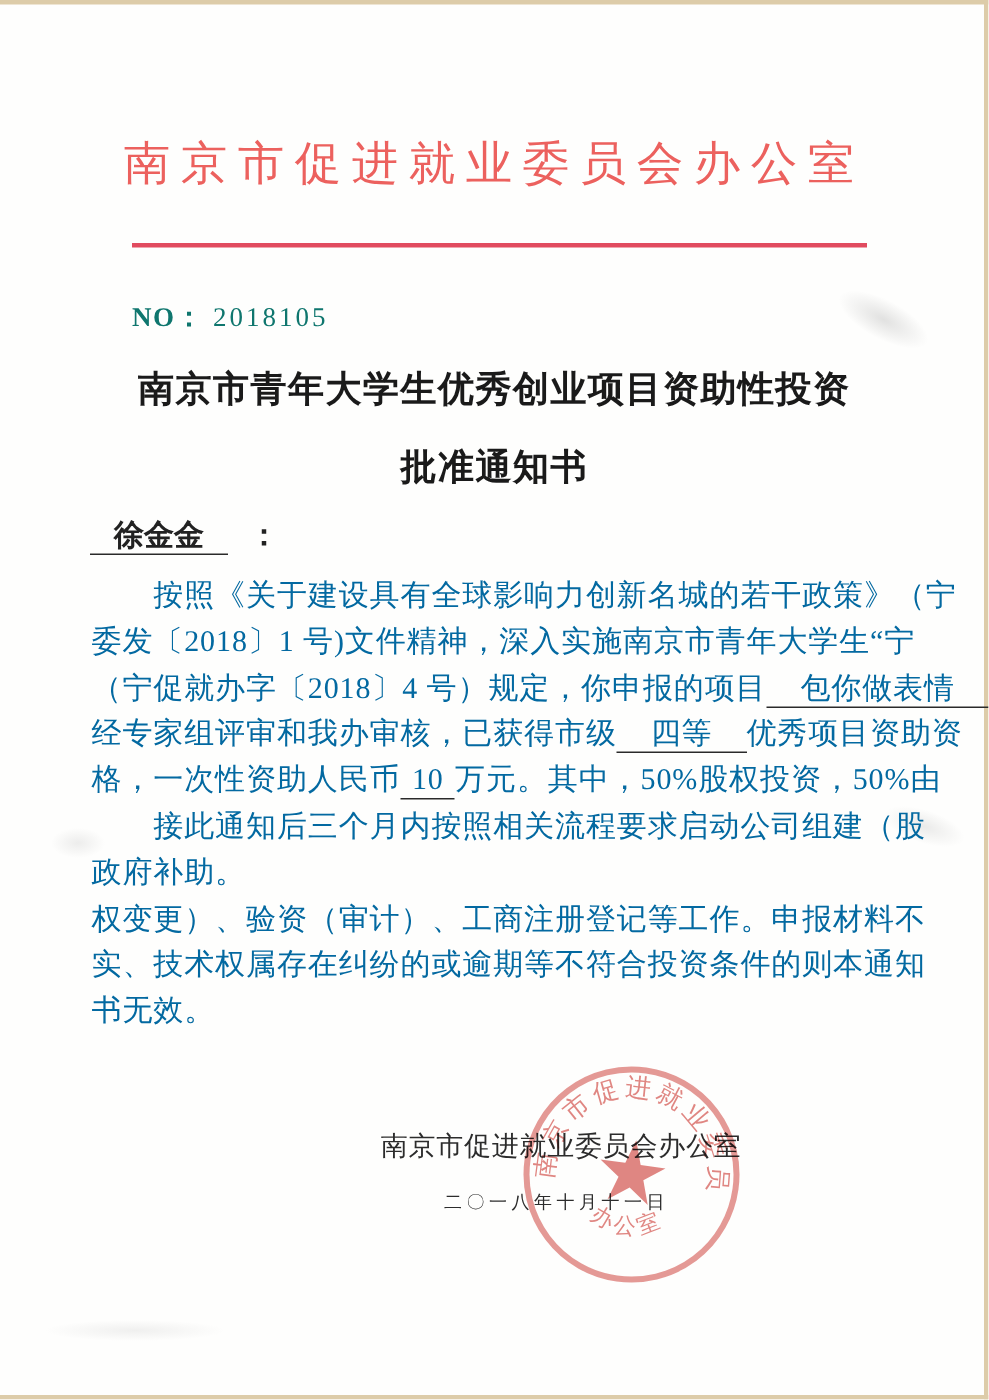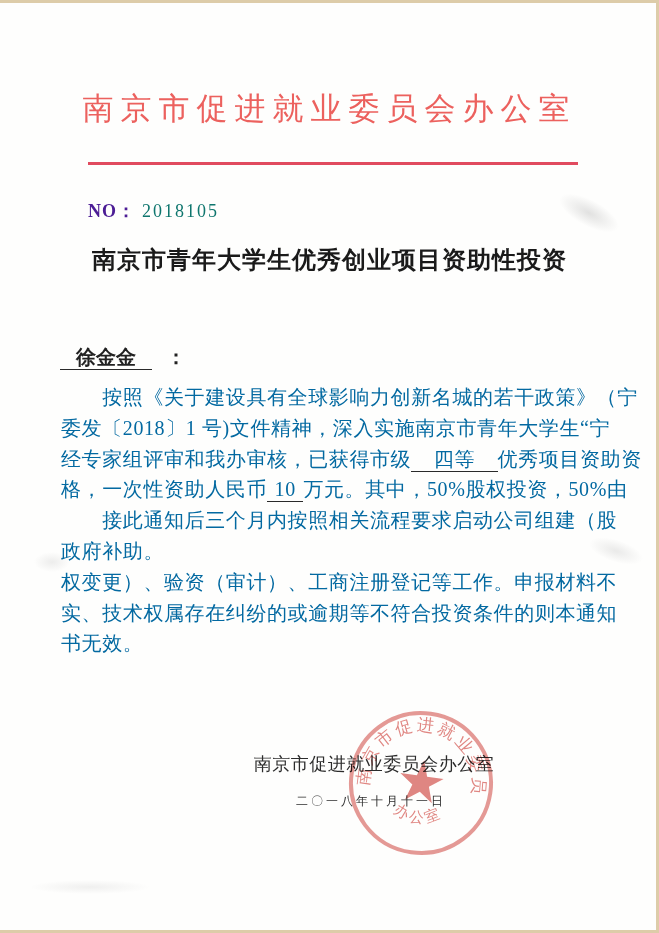--- a/index.html
+++ b/index.html
@@ -26,21 +26,21 @@
   .letterhead{
     position:absolute;top:88px;left:0;width:659px;
     text-align:center;
     font-family:"Liberation Sans", sans-serif;
     font-size:31px;line-height:42px;font-weight:500;
     letter-spacing:7px;color:#ec615e;white-space:nowrap;
   }
   .red-rule{position:absolute;top:162px;left:88px;width:490px;height:3px;background:#e14b5f;}
 
   .doc-no{position:absolute;top:199px;left:88px;font-size:18px;line-height:24px;white-space:nowrap;}
-  .doc-no .label{font-weight:bold;color:#4c1d95;letter-spacing:1px;}
+  .doc-no .label{font-weight:bold;color:#0f766e;letter-spacing:1px;}
   .doc-no .num{color:#0f766e;letter-spacing:2px;margin-left:6px;}
 
   .doc-title{position:absolute;left:0;width:659px;text-align:center;
     font-family:"Liberation Sans", sans-serif;
     font-weight:bold;color:#1a1a1a;font-size:24px;line-height:30px;letter-spacing:1px;white-space:nowrap;}
   .doc-title.line1{top:245px;}
   .doc-title.line2{top:297px;}
 
   .addressee{position:absolute;top:343px;left:60px;font-size:20px;line-height:28px;font-weight:600;white-space:nowrap;text-align:center;}
   .addressee .name{border-bottom:1.6px solid #2a2a2a;padding:0 16px 1px 16px;}
@@ -72,28 +72,30 @@
   <div class="smudge smudge4"></div>
 
   <div class="letterhead">南京市促进就业委员会办公室</div>
   <div class="red-rule"></div>
 
   <div class="doc-no">
     <span class="label">NO：</span><span class="num">2018105</span>
   </div>
 
   <div class="doc-title line1">南京市青年大学生优秀创业项目资助性投资</div>
+  <div class="doc-title line2">批准通知书</div>
 
   <div class="addressee">
     <span class="name">徐金金</span><span class="colon">：</span>
   </div>
 
   <div class="body-text">
       <div class="body-line"><span>　　按照《关于建设具有全球影响力创新名城的若干政策》（宁</span></div>
       <div class="body-line"><span>委发〔2018〕1 号)文件精神，深入实施南京市青年大学生“宁</span></div>
+      <div class="body-line"><span>（宁促就办字〔2018〕4 号）规定，你申报的项目</span><span class="blank-underline">　包你做表情　</span></div>
       <div class="body-line"><span>经专家组评审和我办审核，已获得市级</span><span class="blank-underline">　四等　</span><span>优秀项目资助资</span></div>
       <div class="body-line"><span>格，一次性资助人民币</span><span class="blank-underline"> 10 </span><span>万元。其中，50%股权投资，50%由</span></div>
       <div class="body-line"><span>　　接此通知后三个月内按照相关流程要求启动公司组建（股</span></div>
       <div class="body-line"><span>政府补助。</span></div>
       <div class="body-line"><span>权变更）、验资（审计）、工商注册登记等工作。申报材料不</span></div>
       <div class="body-line"><span>实、技术权属存在纠纷的或逾期等不符合投资条件的则本通知</span></div>
       <div class="body-line"><span>书无效。</span></div>
     </div>
 
   <div class="closing-signature">南京市促进就业委员会办公室</div>

